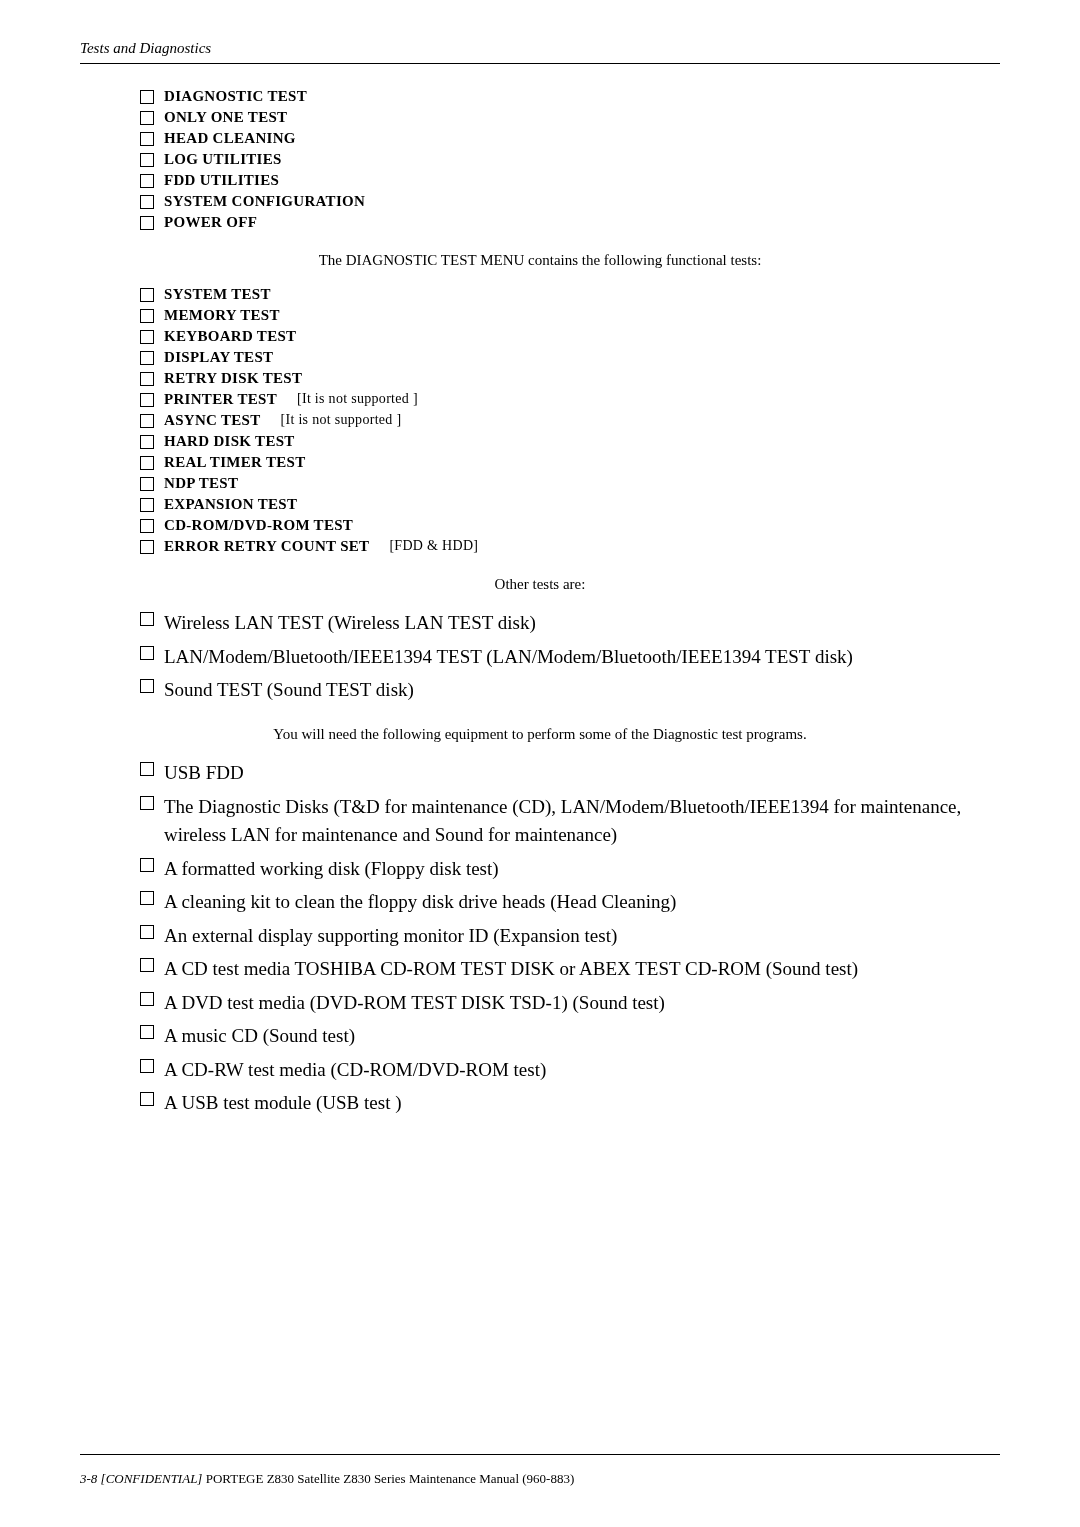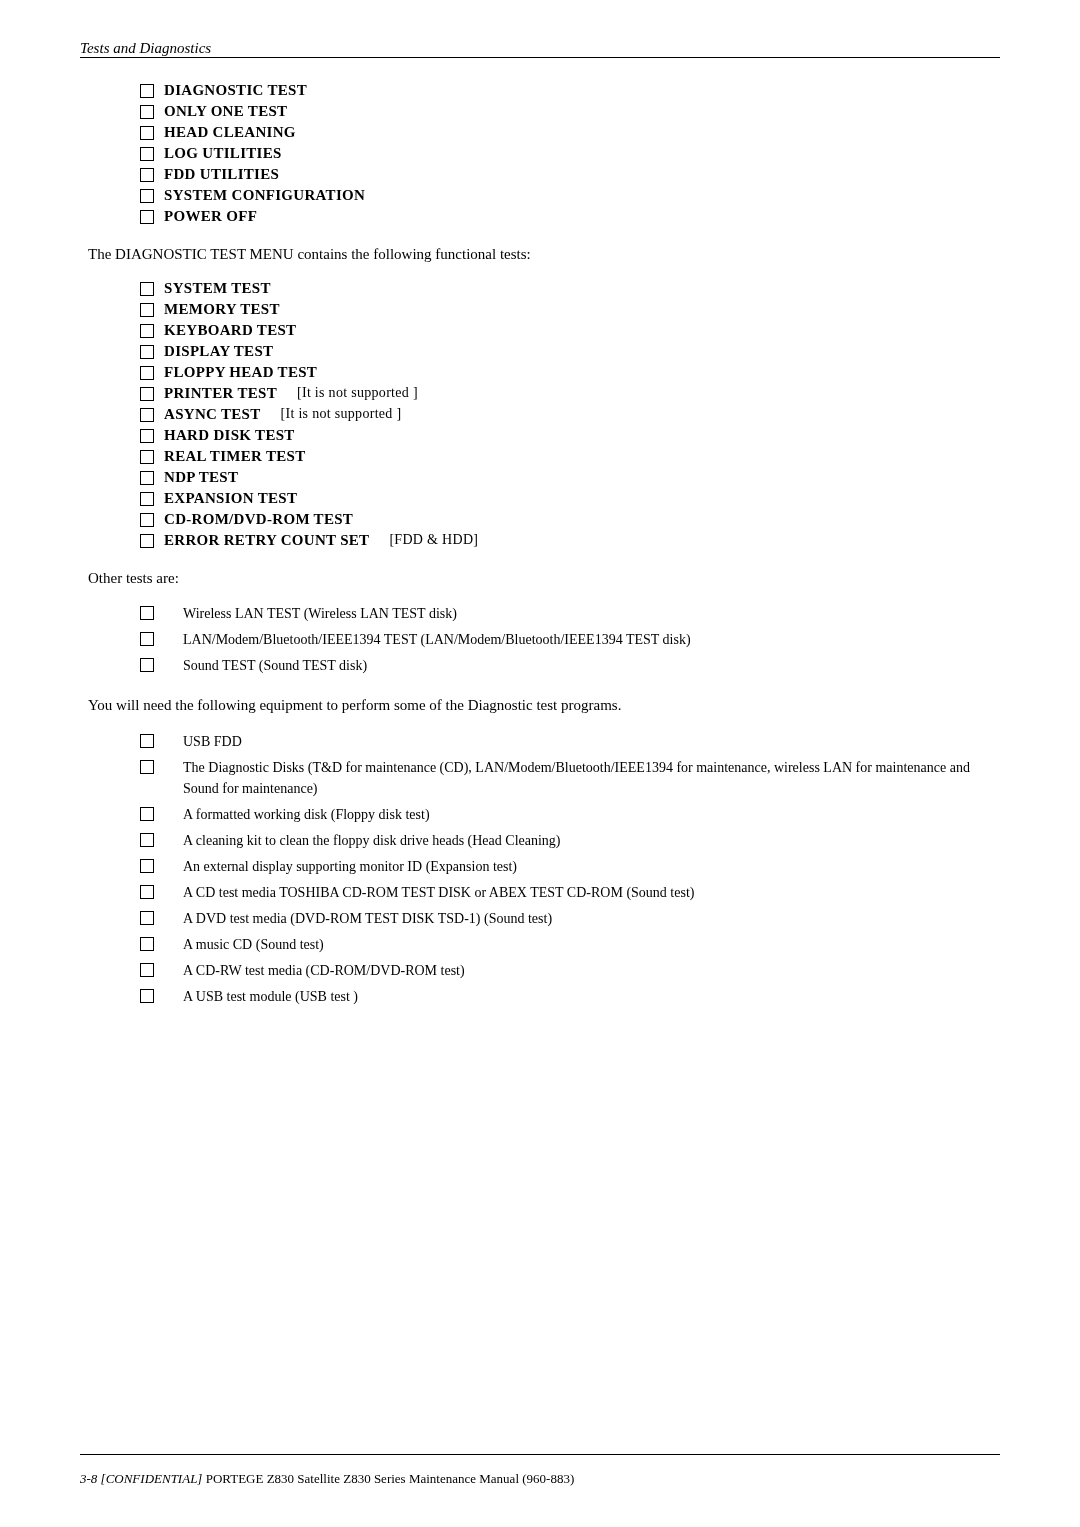--- a/index.html
+++ b/index.html
@@ -16,20 +16,21 @@
       width: 1080px;
       min-height: 1527px;
       padding: 40px 80px 60px 80px;
     }
 
     .page-header {
       display: flex;
       justify-content: space-between;
       align-items: center;
       border-bottom: 1.5px solid #000;
+      padding-bottom: 6px;
       margin-bottom: 24px;
     }
 
     .header-title {
       font-style: italic;
       font-size: 15px;
     }
 
     .menu-list {
       list-style: none;
@@ -63,35 +64,35 @@
 
     .note {
       font-weight: normal;
       font-size: 14px;
     }
 
     .body-text {
       font-size: 15px;
       margin: 14px 8px;
       line-height: 1.5;
+      text-align: center;
     }
 
     .normal-list {
       list-style: none;
       margin: 0 0 18px 60px;
     }
 
     .normal-list li {
       display: flex;
       align-items: flex-start;
       margin-bottom: 5px;
-      font-size: 14px;
+      font-size: 19px;
       font-weight: normal;
       line-height: 1.5;
-      gap: 19px;
     }
 
     .normal-list li .checkbox-icon {
       margin-top: 3px;
     }
 
     .multi-line-item {
       display: flex;
       align-items: flex-start;
     }
@@ -179,21 +180,21 @@
     </li>
     <li>
       <span class="checkbox-icon"></span>
       <span class="item-label">
         <span>DISPLAY TEST</span>
       </span>
     </li>
     <li>
       <span class="checkbox-icon"></span>
       <span class="item-label">
-        <span>FLOPPY HEAD TEST</span>
+        <span>RETRY DISK TEST</span>
       </span>
     </li>
     <li>
       <span class="checkbox-icon"></span>
       <span class="item-label">
         <span>PRINTER TEST</span>
         <span class="note">[It is not supported&nbsp;]</span>
       </span>
     </li>
     <li>

